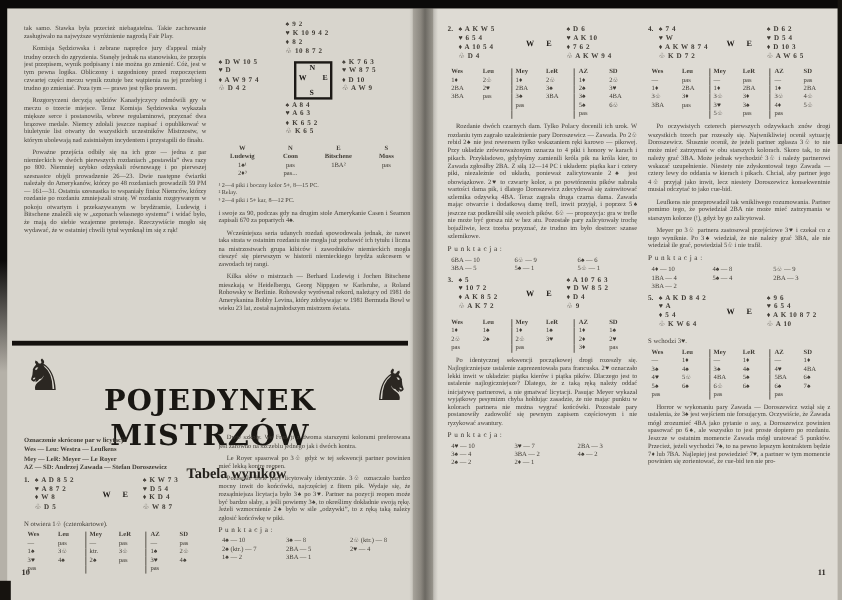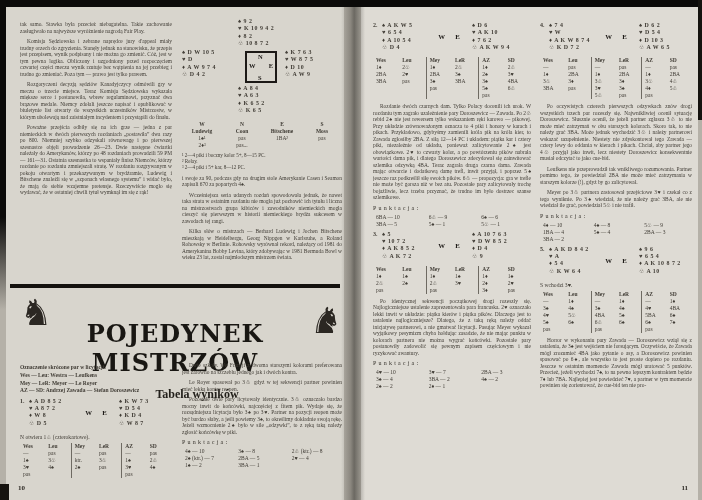--- a/index.html
+++ b/index.html
@@ -50,21 +50,21 @@
   .note-line{font-size:5.6px;margin:3px 0 3px 0;}
   
   .thick-rule{position:absolute;left:4px;right:4px;top:277px;height:3.5px;background:#14110e;}
   .title-block{position:absolute;left:0;right:0;top:282px;height:72px;}
   .big-title{text-align:center;font-size:24px;font-weight:bold;letter-spacing:1px;color:#191713;
              margin-top:30px;font-family:"DejaVu Serif","Liberation Serif",serif;}
   .sub-title{text-align:center;font-size:12px;font-weight:bold;color:#23201b;margin-top:10px;padding-left:44px;}
   .knight{position:absolute;font-size:36px;color:#2b2722;line-height:36px;}
   .knight.kl{left:14px;top:6px;}
   .knight.kr{right:2px;top:14px;transform:scaleX(-1);}
-  .pagenum{position:absolute;bottom:8px;font-size:7px;font-weight:bold;color:#2e2a25;}
+  .pagenum{position:absolute;bottom:19px;font-size:7px;font-weight:bold;color:#2e2a25;}
   #page-left .pagenum{left:12px;}
   #page-right .pagenum{right:10px;margin-left:12px;}
 </style>
 </head>
 <body>
 
 <div id="canvas">
   <div class="scan-top"></div>
   <div class="scan-left"></div>
   <div class="scan-right"></div>

